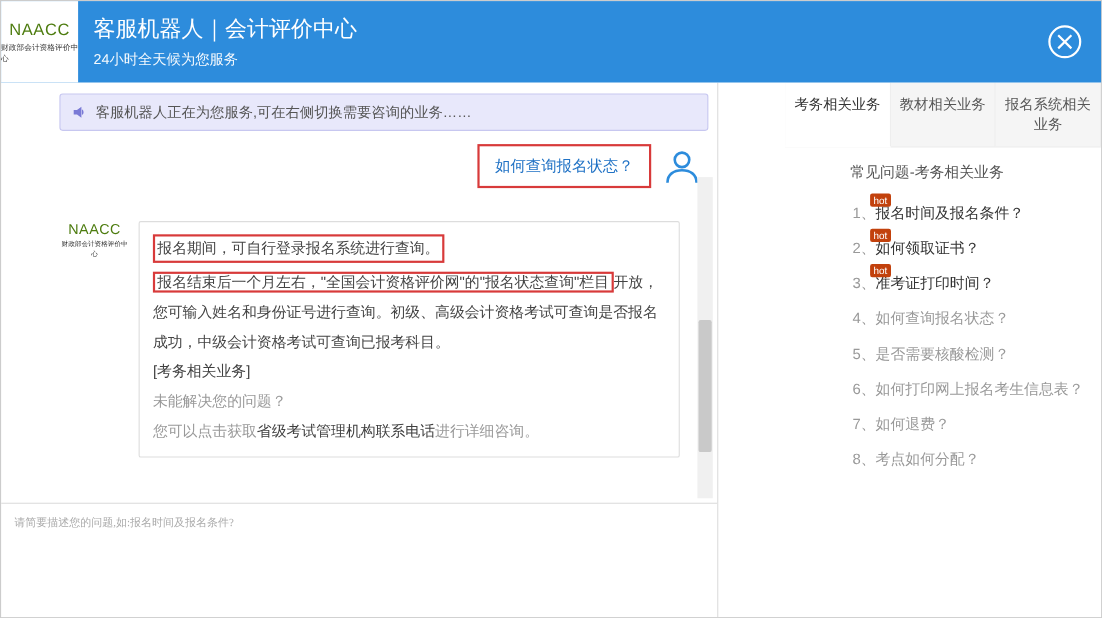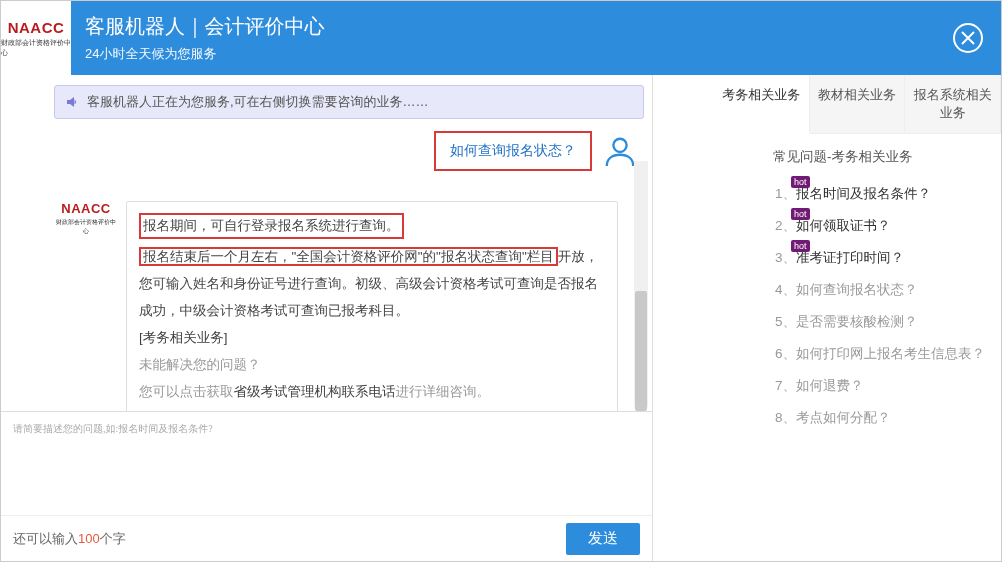--- a/index.html
+++ b/index.html
@@ -2,21 +2,21 @@
 <html><head>
 <meta charset="utf-8">
 <style>
 * { margin: 0; padding: 0; box-sizing: border-box; }
 body { font-family: "Microsoft YaHei", Arial, sans-serif; font-size: 14px; color: #333; background: #fff; }
 .app { width: 1002px; height: 562px; border: 1px solid #ccc; display: flex; flex-direction: column; position: relative; }
 
 
 .header { background: #2d8cdc; color: #fff; height: 74px; display: flex; align-items: center; position: relative; }
 .logo-box { width: 70px; height: 74px; background: #fff; display: flex; flex-direction: column; align-items: center; justify-content: center; }
-.logo-text { color: #b91c1c; font-weight: bold; font-size: 15px; letter-spacing: 0.5px; }
+.logo-text { color: #4d7c0f; font-weight: normal; font-size: 15px; letter-spacing: 0.5px; }
 .logo-sub { color: #333; font-size: 7px; margin-top: 2px; }
 .header-text { margin-left: 14px; }
 .header-title { font-size: 20px; font-weight: normal; }
 .header-sub { font-size: 13px; margin-top: 5px; opacity: 0.95; }
 .close-btn { position: absolute; right: 18px; top: 22px; width: 30px; height: 30px; border: 2px solid #fff; border-radius: 50%; display: flex; align-items: center; justify-content: center; cursor: pointer; }
 .close-btn svg { width: 14px; height: 14px; }
 
 
 .main { flex: 1; display: flex; overflow: hidden; }
 
@@ -55,21 +55,21 @@
 
 
 .right { flex: 1; display: flex; flex-direction: column; align-items: flex-end; }
 .tabs { display: flex; border-bottom: 1px solid #eee; background: #f5f5f5; }
 .tab { flex: 1; text-align: center; padding: 11px 4px; font-size: 13px; color: #555; cursor: pointer; border-right: 1px solid #eee; }
 .tab.active { background: #fff; color: #333; border-bottom: 2px solid #fff; margin-bottom: -1px; }
 .faq { padding: 14px 16px; font-size: 13.5px; }
 .faq-title { color: #555; margin-bottom: 12px; }
 .faq-item { padding: 7px 0; color: #999; cursor: pointer; position: relative; padding-left: 2px; }
 .faq-item.hot .q-text { color: #333; }
-.hot-badge { position: absolute; top: -2px; left: 18px; background: #701a75; color: #fff; font-size: 9px; padding: 0 3px; border-radius: 2px; line-height: 12px; }
+.hot-badge { position: absolute; top: -2px; left: 18px; background: #c2410c; color: #fff; font-size: 9px; padding: 0 3px; border-radius: 2px; line-height: 12px; }
 </style>
 </head>
 <body>
 
 <div class="app">
 
   <div class="header">
     <div class="logo-box">
       <div class="logo-text">NAACC</div>
       <div class="logo-sub">财政部会计资格评价中心</div>
@@ -127,26 +127,20 @@
 
         <div class="scrollbar">
           <div class="scrollbar-thumb"></div>
         </div>
       </div>
 
       <div class="input-area">
         <textarea class="input-box" placeholder="请简要描述您的问题,如:报名时间及报名条件?" style=""></textarea>
       </div>
 
-      <div class="bottom-bar">
-        <div class="char-count">
-          <span>还可以输入</span><span class="red">100</span><span>个字</span>
-        </div>
-        <button class="send-btn">发送</button>
-      </div>
     </div>
 
     <div class="right">
       <div class="tabs">
         <div class="tab active">考务相关业务</div>
         <div class="tab">教材相关业务</div>
         <div class="tab">报名系统相关业务</div>
       </div>
       <div class="faq">
         <div class="faq-title">常见问题-考务相关业务</div>

